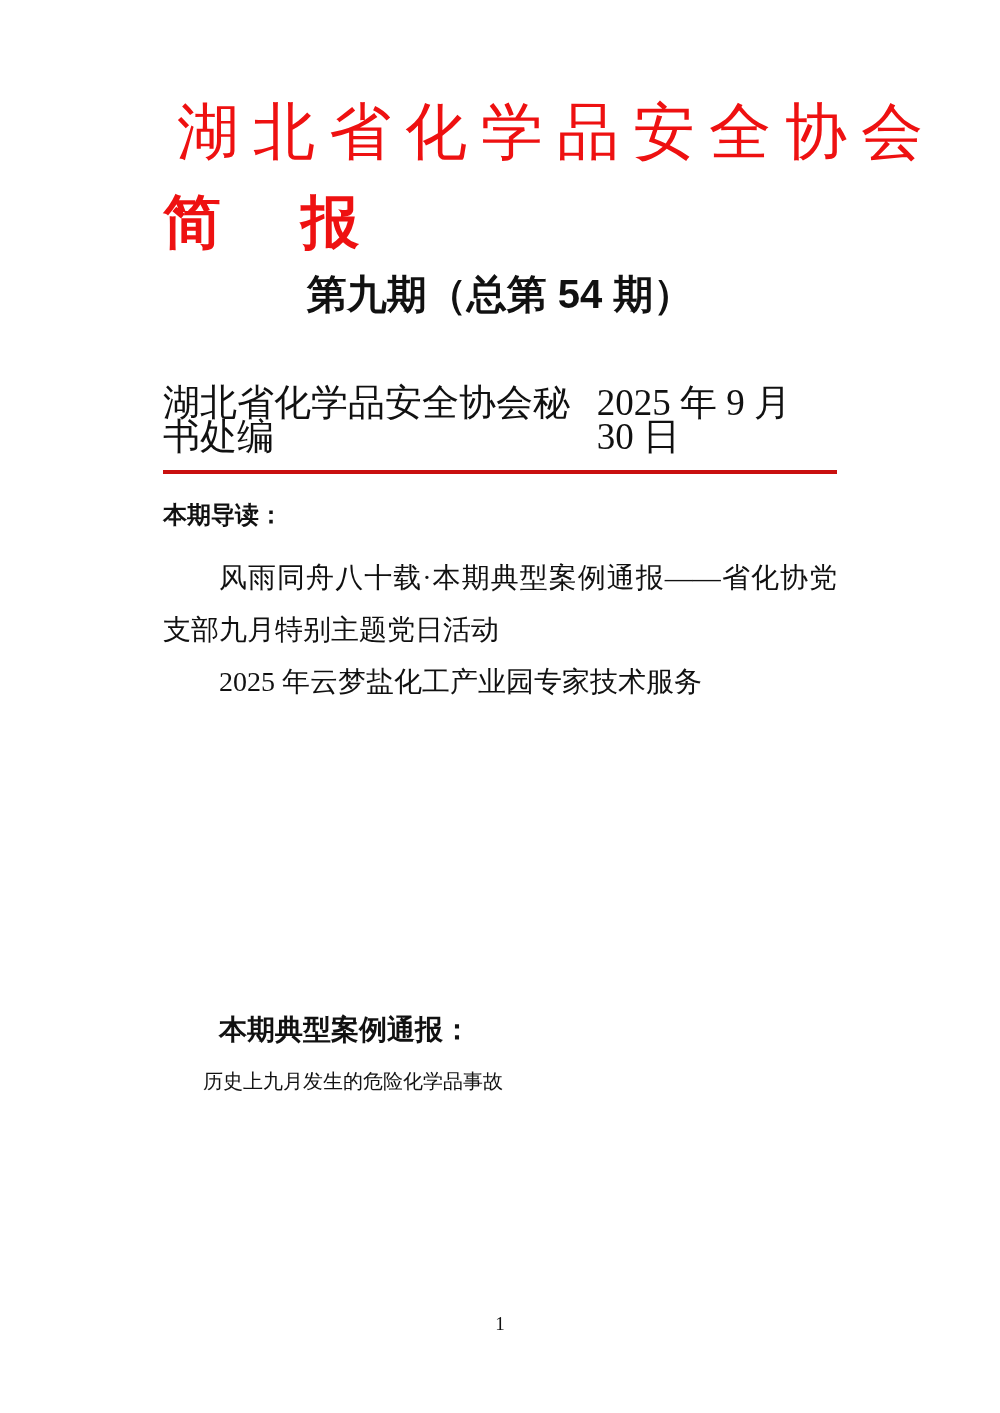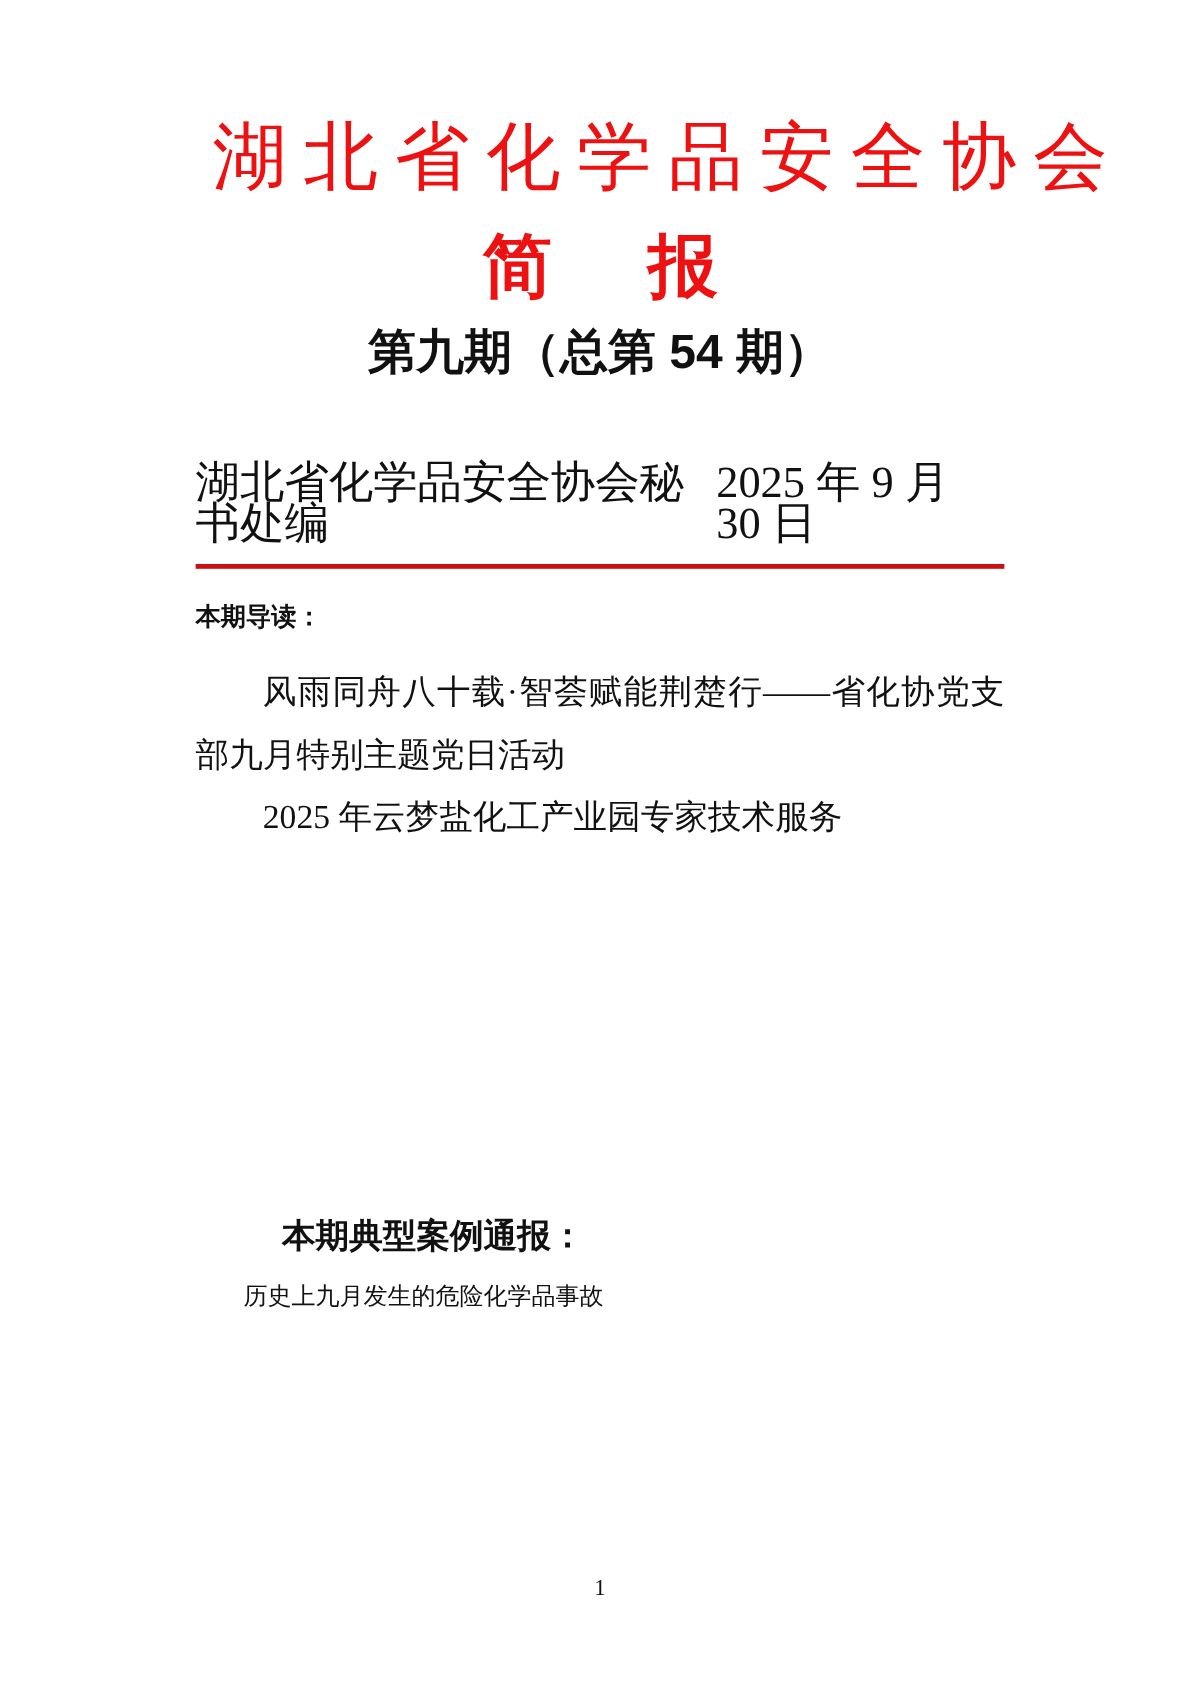--- a/index.html
+++ b/index.html
@@ -26,21 +26,21 @@
     font-size: 62px;
     line-height: 64px;
     font-weight: 400;
     letter-spacing: 14px;
     text-indent: 14px;
     color: var(--accent-red, #ee1111);
     white-space: nowrap;
   }
   .brief-title {
     margin-top: 30px;
-    text-align: center;
+    text-align: left;
     font-size: 58px;
     line-height: 58px;
     font-weight: 700;
     color: var(--accent-red, #ee1111);
   }
   .brief-title .gap { margin-left: 80px; }
   .issue-line {
     margin-top: 26px;
     text-align: center;
     font-size: 40px;
@@ -57,36 +57,36 @@
     line-height: 34px;
   }
   .red-rule {
     margin-top: 16px;
     height: 4px;
     background: var(--rule-red, #c9100f);
   }
   
   .toc-heading {
     margin: 24px 0 0 0;
-    font-size: 21px;
+    font-size: 24px;
     line-height: 34px;
     font-weight: 700;
     font-family: "Liberation Sans", "DejaVu Sans", sans-serif;
   }
   .toc { margin-top: 20px; }
   .toc p {
     margin: 0;
     font-size: 28px;
     line-height: 52px;
     text-align: justify;
     text-indent: 2em;
   }
   .cases { margin-top: 305px; }
   .cases-heading {
-    margin: 16px;
+    margin: 0;
     font-size: 28px;
     line-height: 34px;
     font-weight: 700;
     font-family: "Liberation Sans", "DejaVu Sans", sans-serif;
     text-indent: 2em;
   }
   .cases p {
     margin: 16px 0 0 0;
     font-size: 20px;
     line-height: 36px;
@@ -122,21 +122,21 @@
       <span>2025 年 9 月 30 日</span>
     </div>
 
     <div class="red-rule"></div>
   </header>
 
   <main>
     <h2 class="toc-heading">本期导读：</h2>
 
     <div class="toc">
-      <p>风雨同舟八十载·智荟赋能荆楚行——省化协党支部九月特别主题党日活动</p>
+      <p>风雨同舟八十载·本期典型案例通报——省化协党支部九月特别主题党日活动</p>
       <p>2025 年云梦盐化工产业园专家技术服务</p>
     </div>
 
     <section class="cases">
       <h3 class="cases-heading">本期典型案例通报：</h3>
       <p>历史上九月发生的危险化学品事故</p>
     </section>
   </main>
 
   <footer class="page-footer">

